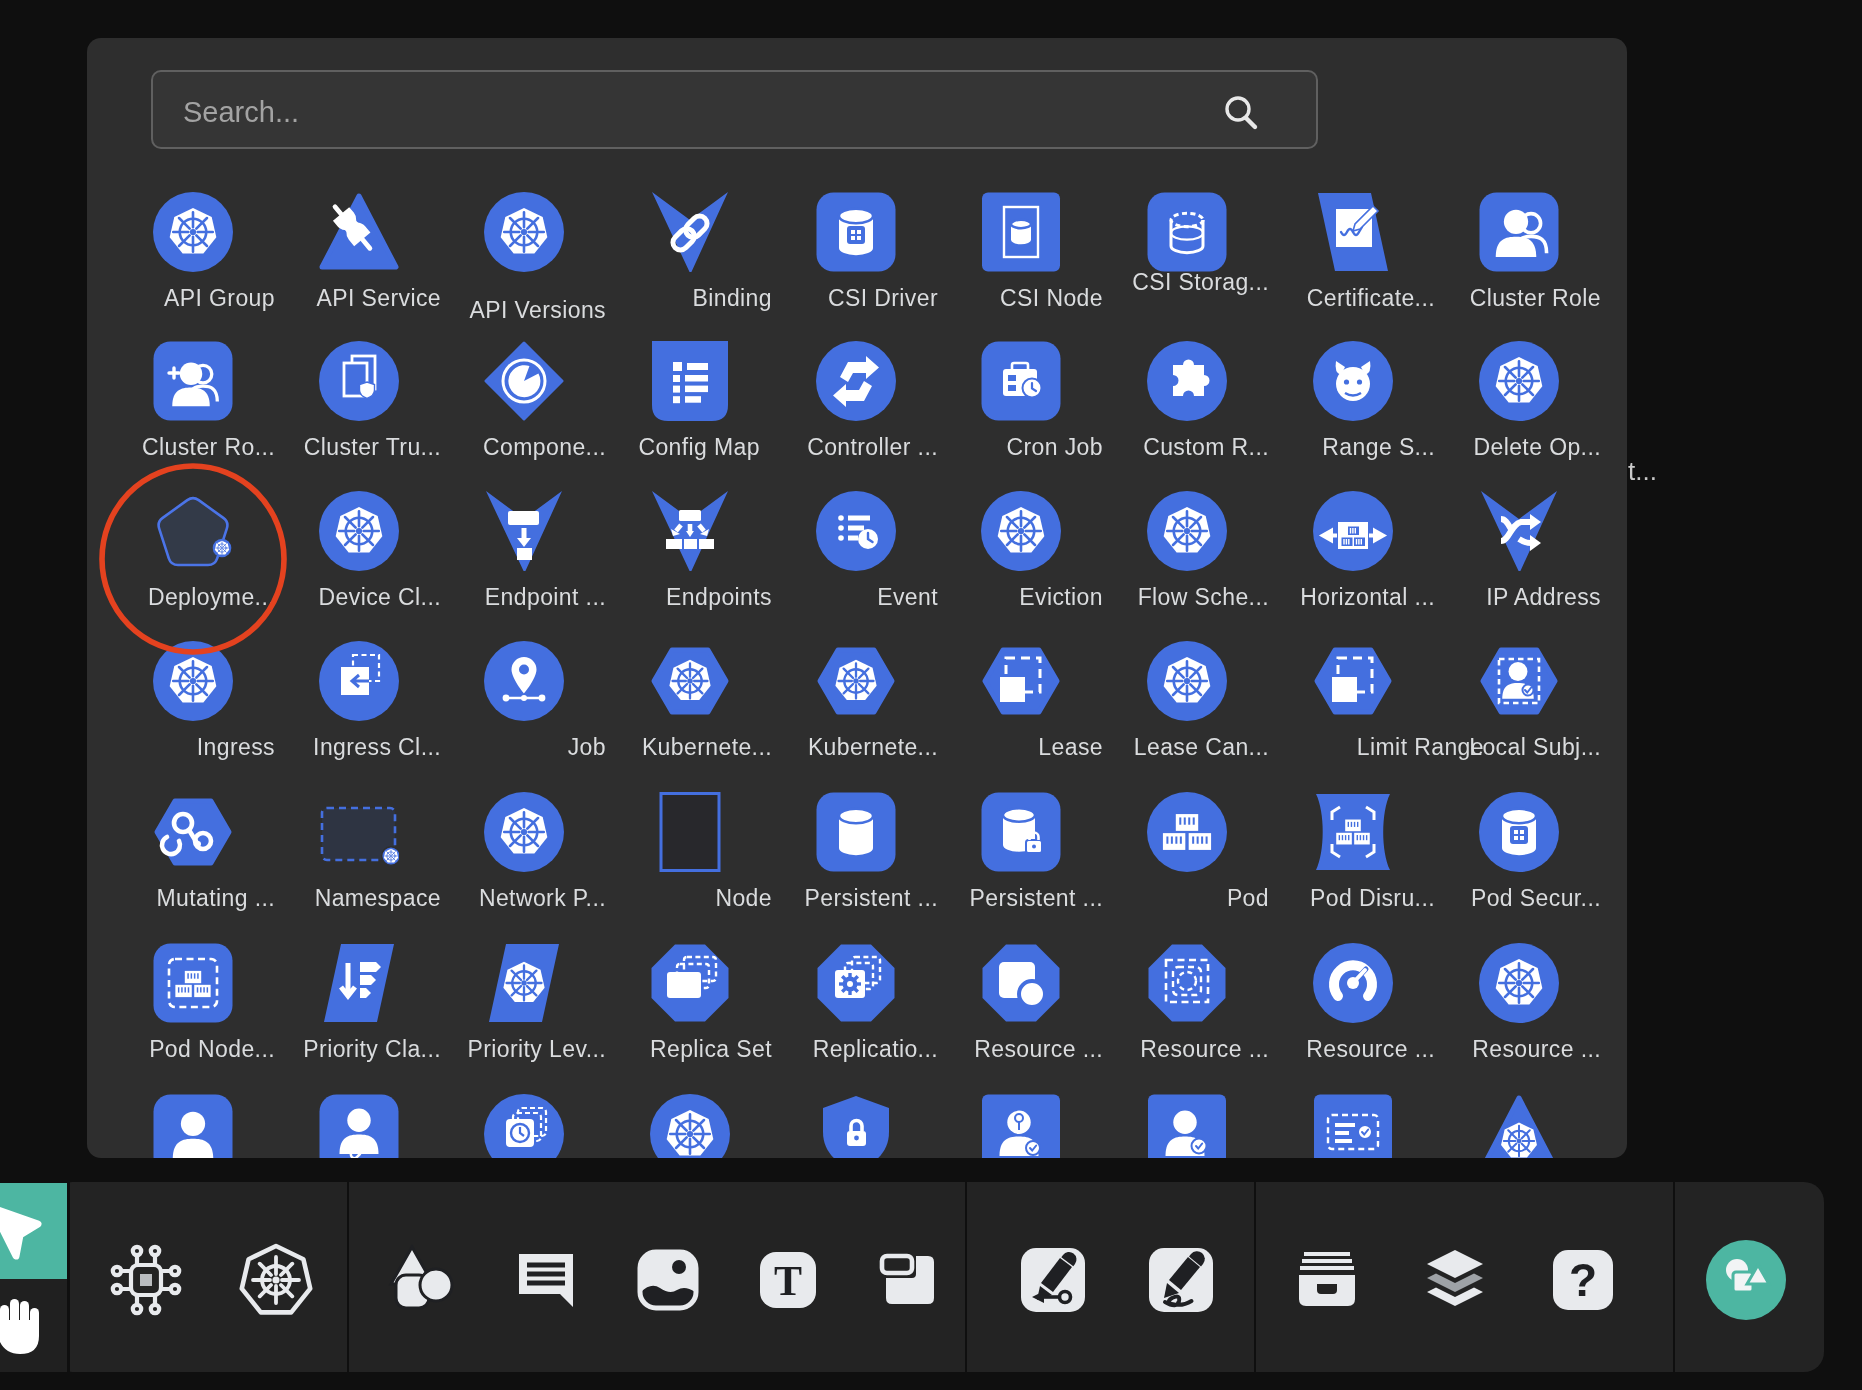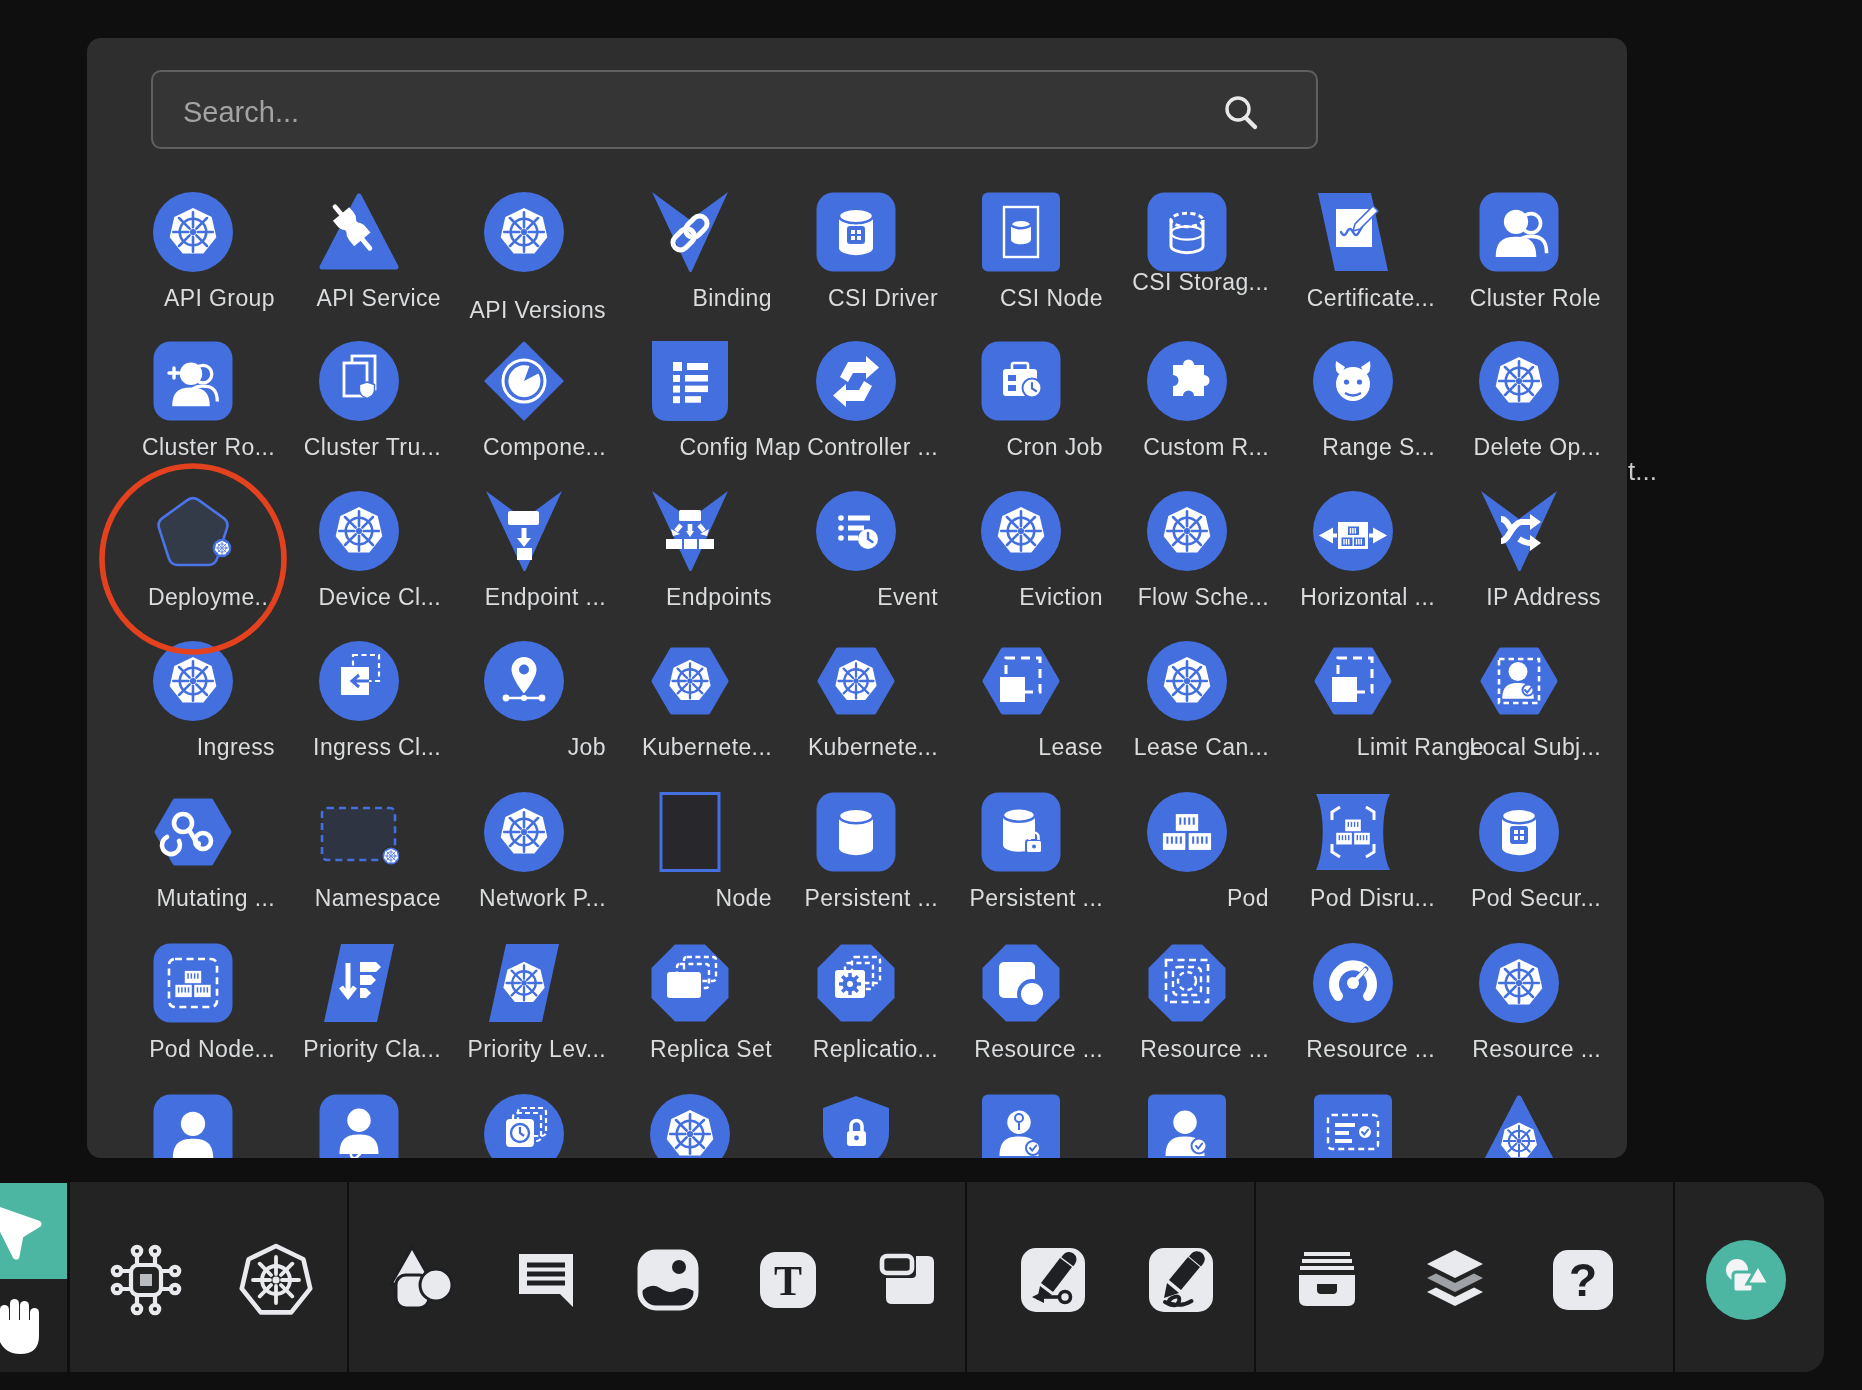--- a/index.html
+++ b/index.html
@@ -159,21 +159,21 @@
         <path d="M2,0 H78 V64 Q78,80 62,80 H18 Q2,80 2,64 Z" fill="#446fdf"></path>
         <rect x="23" y="21" width="9" height="9" fill="#ffffff"></rect>
         <rect x="23" y="34.0" width="7" height="7" fill="#ffffff"></rect>
         <rect x="23" y="44.6" width="7" height="7" fill="#ffffff"></rect>
         <rect x="23" y="55.2" width="7" height="7" fill="#ffffff"></rect>
         <rect x="37" y="22" width="21" height="7" fill="#ffffff"></rect>
         <rect x="35" y="34" width="23" height="6.5" fill="#ffffff"></rect>
         <rect x="35" y="44.6" width="23" height="6.5" fill="#ffffff"></rect>
         <rect x="35" y="55.2" width="16" height="6.5" fill="#ffffff"></rect>
       </svg>
-      <div class="lbl" style="left:637px;top:434px">Config Map</div>
+      <div class="lbl" style="left:596px;top:434px">Config Map</div>
       <svg class="ic" style="left:816px;top:341px" viewBox="0 0 80 80">
         <circle cx="40" cy="40" r="40" fill="#446fdf"></circle>
         <g fill="#ffffff">
           <path d="M24,36 l8,-15 h18 v-6 l13,11.5 -13,11.5 v-6 h-13 l-5,9 Z"></path>
           <path d="M56,45 l-8,15 h-18 v6 l-13,-11.5 13,-11.5 v6 h13 l5,-9 Z"></path>
         </g>
       </svg>
       <div class="lbl" style="left:774px;top:434px">Controller ...</div>
       <svg class="ic" style="left:981px;top:341px" viewBox="0 0 80 80">
         <rect x="0.5" y="0.5" width="79" height="79" rx="17" fill="#446fdf"></rect>

